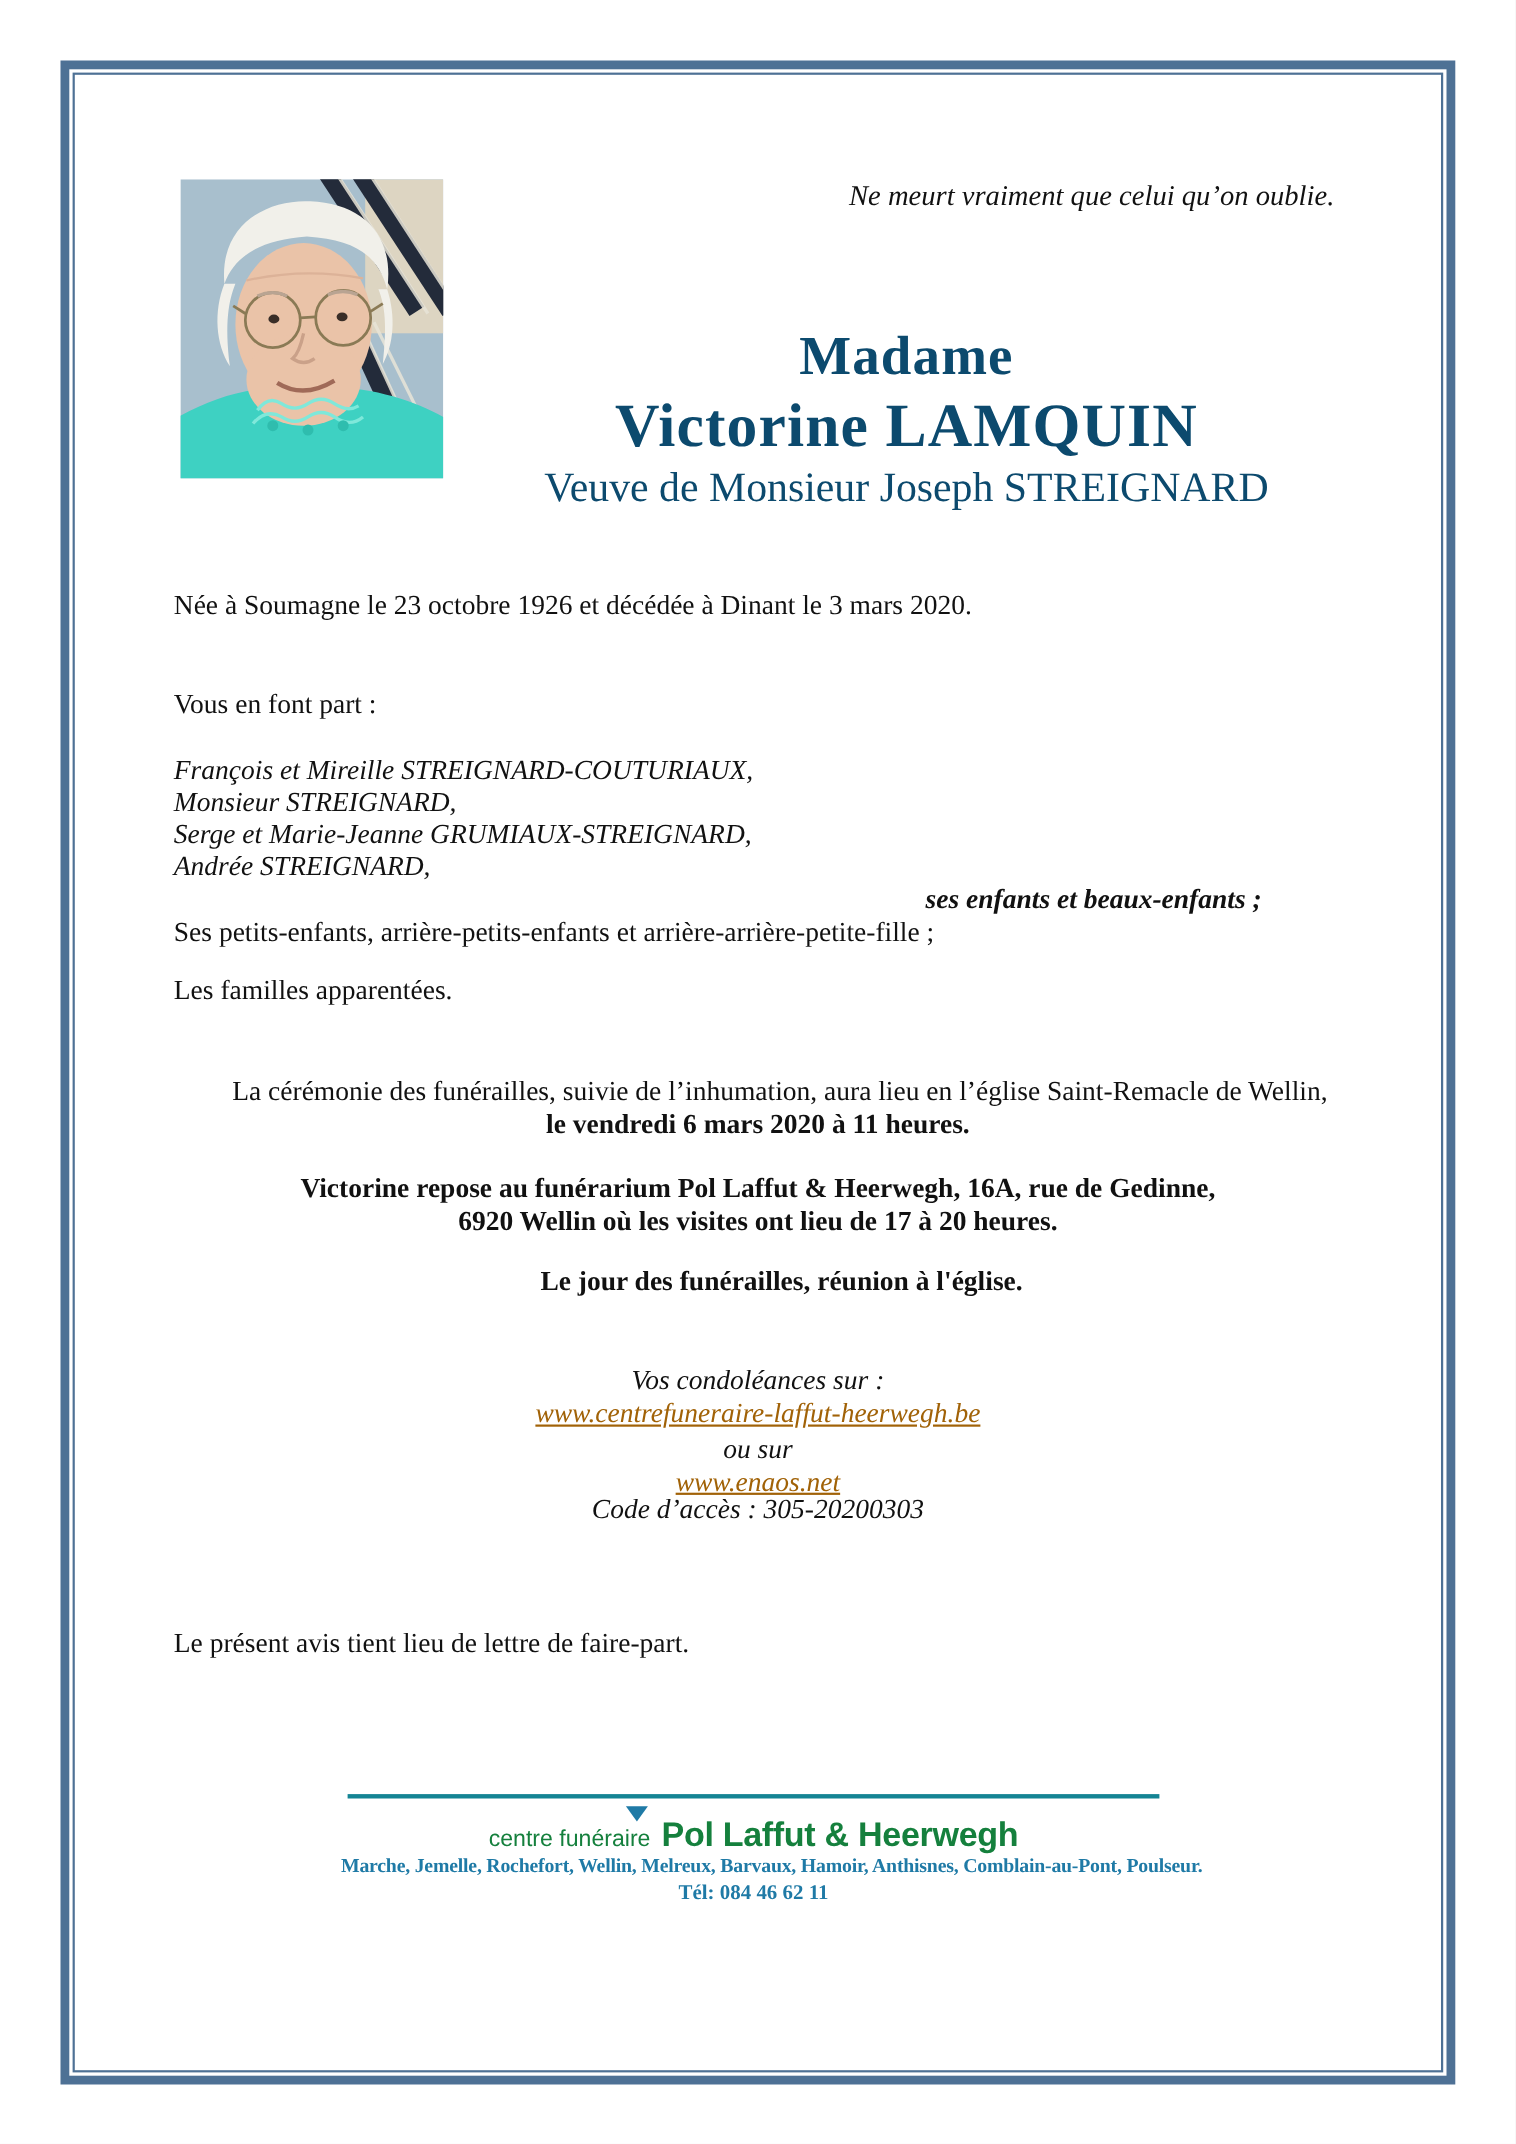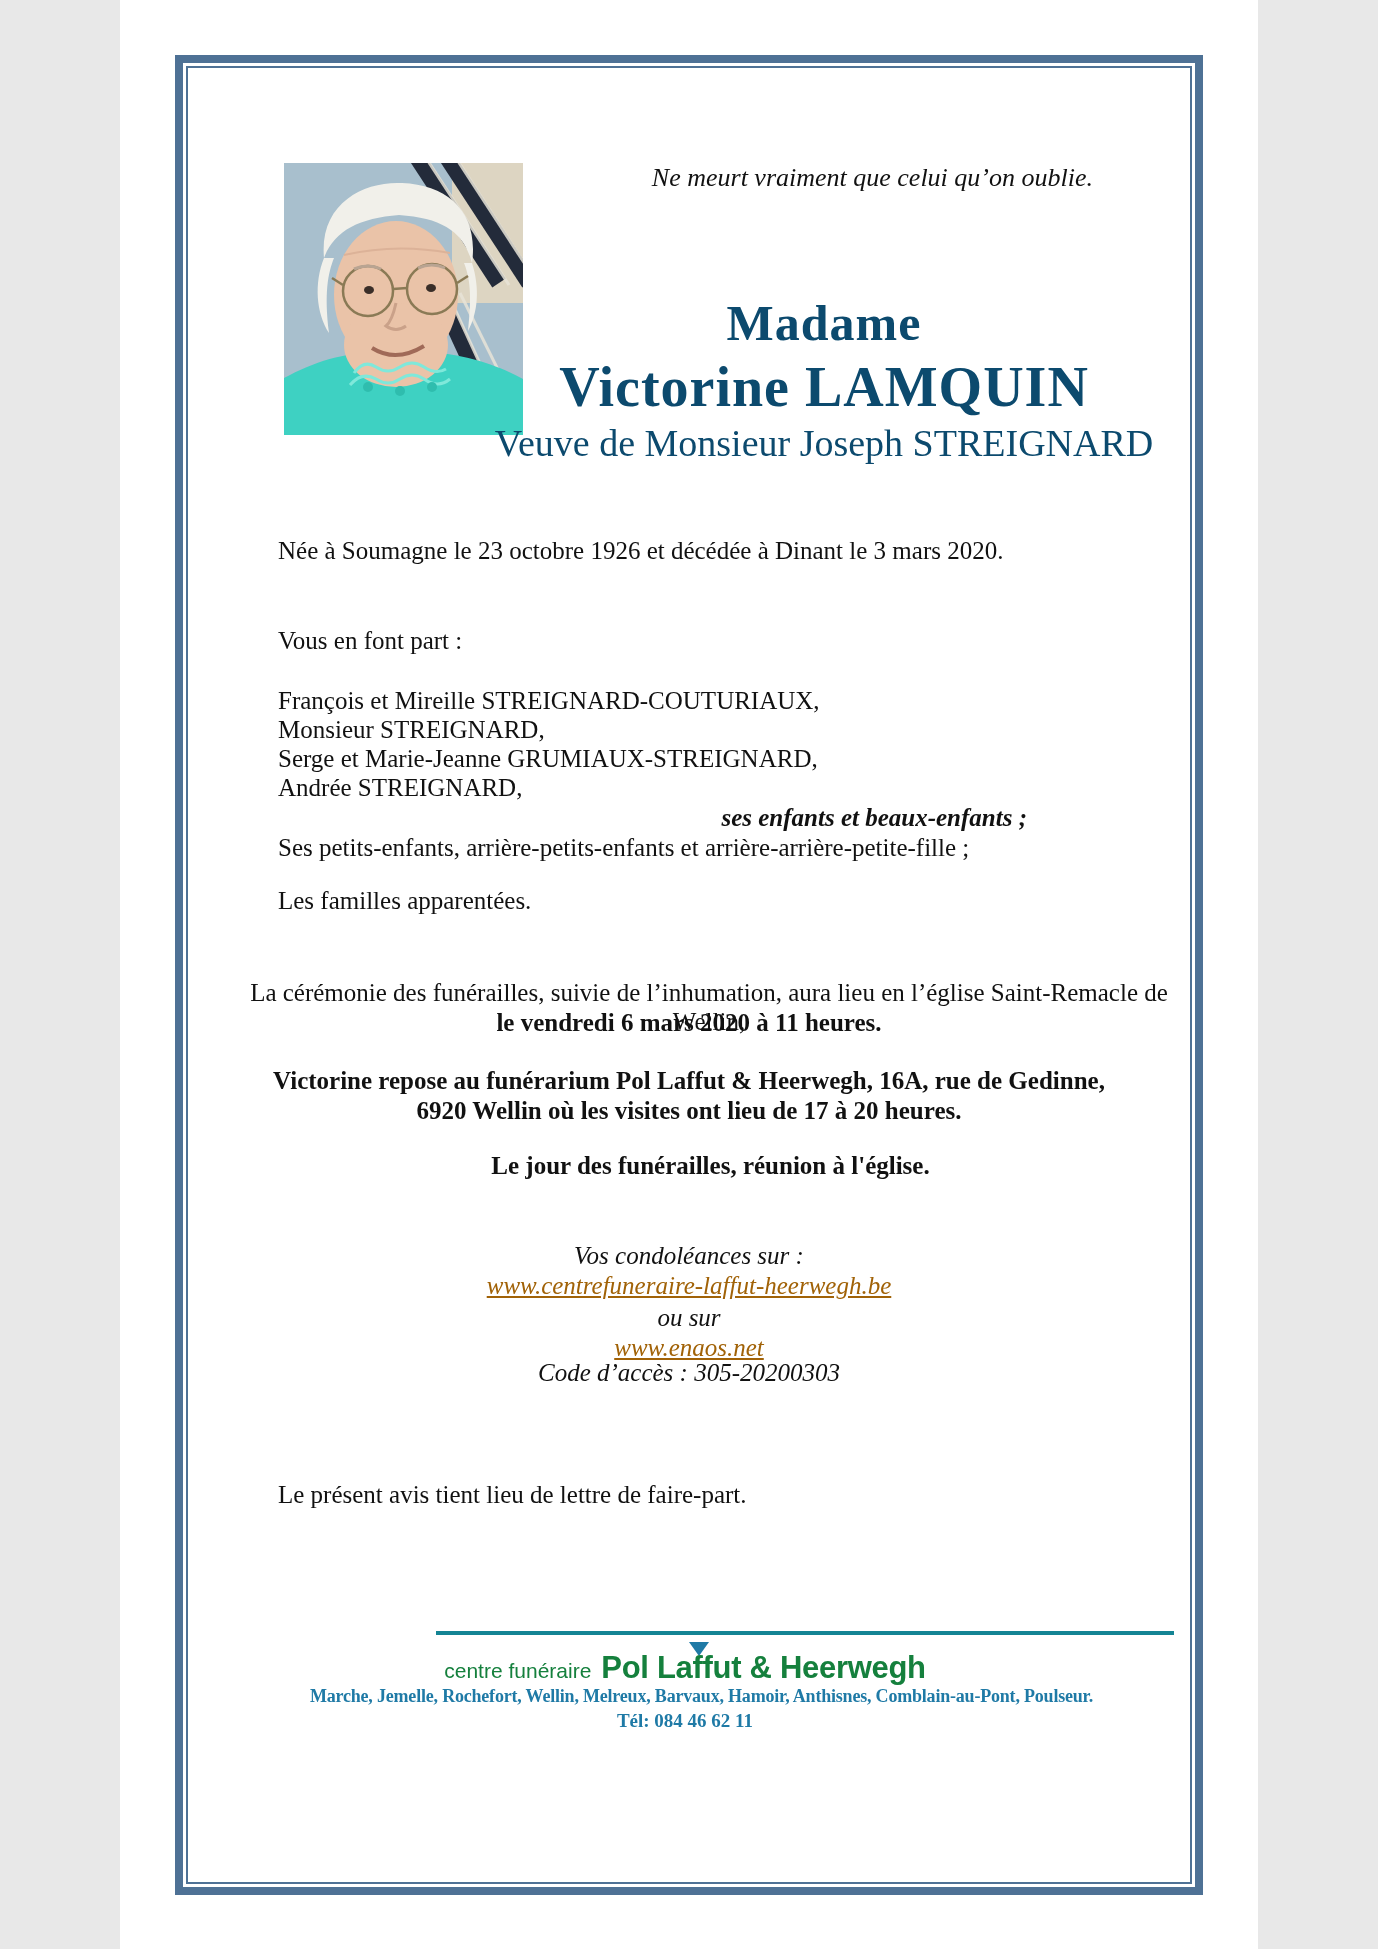--- a/index.html
+++ b/index.html
@@ -1,38 +1,38 @@
 <!DOCTYPE html>
 <html><head>
 <meta charset="utf-8">
 <style>
   html,body{margin:0;padding:0;background:#e8e8e8;}
   .page{
-    position:relative;width:1138px;height:1949px;background:#ffffff;
+    position:relative;width:1378px;height:1949px;background:#ffffff;
     font-family:"Liberation Serif", serif;color:#111111;overflow:hidden;
     margin:0 auto;
   }
   
   .frame-outer{position:absolute;left:55px;top:55px;right:55px;bottom:54px;border:8px solid #4e7195;}
   .frame-inner{position:absolute;left:3px;top:3px;right:3px;bottom:3px;border:2px solid #4e7195;}
 
   .quote{position:absolute;top:163px;right:165px;font-style:italic;font-size:26px;white-space:nowrap;}
 
   .photo{position:absolute;left:164px;top:163px;width:239px;height:272px;}
   .photo svg{display:block;}
 
   .titleblock{position:absolute;left:280px;right:10px;top:292px;text-align:center;color:#0c4a6e;}
   .salutation{font-size:50px;font-weight:bold;line-height:62px;letter-spacing:1px;}
   .name{font-size:56px;font-weight:bold;line-height:66px;letter-spacing:1px;}
   .subtitle{font-size:38px;line-height:46px;}
 
   .bodytext{font-size:25px;line-height:29px;}
   .line-nee{position:absolute;left:158px;top:536px;}
   .line-vous{position:absolute;left:158px;top:626px;}
-  .family{position:absolute;left:158px;top:686px;}
+  .family{position:absolute;left:158px;top:686px;font-style:italic;}
   .ses-enfants{position:absolute;right:231px;top:803px;font-weight:bold;font-style:italic;}
   .petits{position:absolute;left:158px;top:833px;}
   .familles{position:absolute;left:158px;top:886px;}
 
   .centered{position:absolute;left:68px;right:68px;text-align:center;}
   .bold{font-weight:bold;}
   .it{font-style:italic;}
   .cer1{top:978px;margin-left:40px;}
   .cer2{top:1008px;}
   .rep1{top:1066px;}

